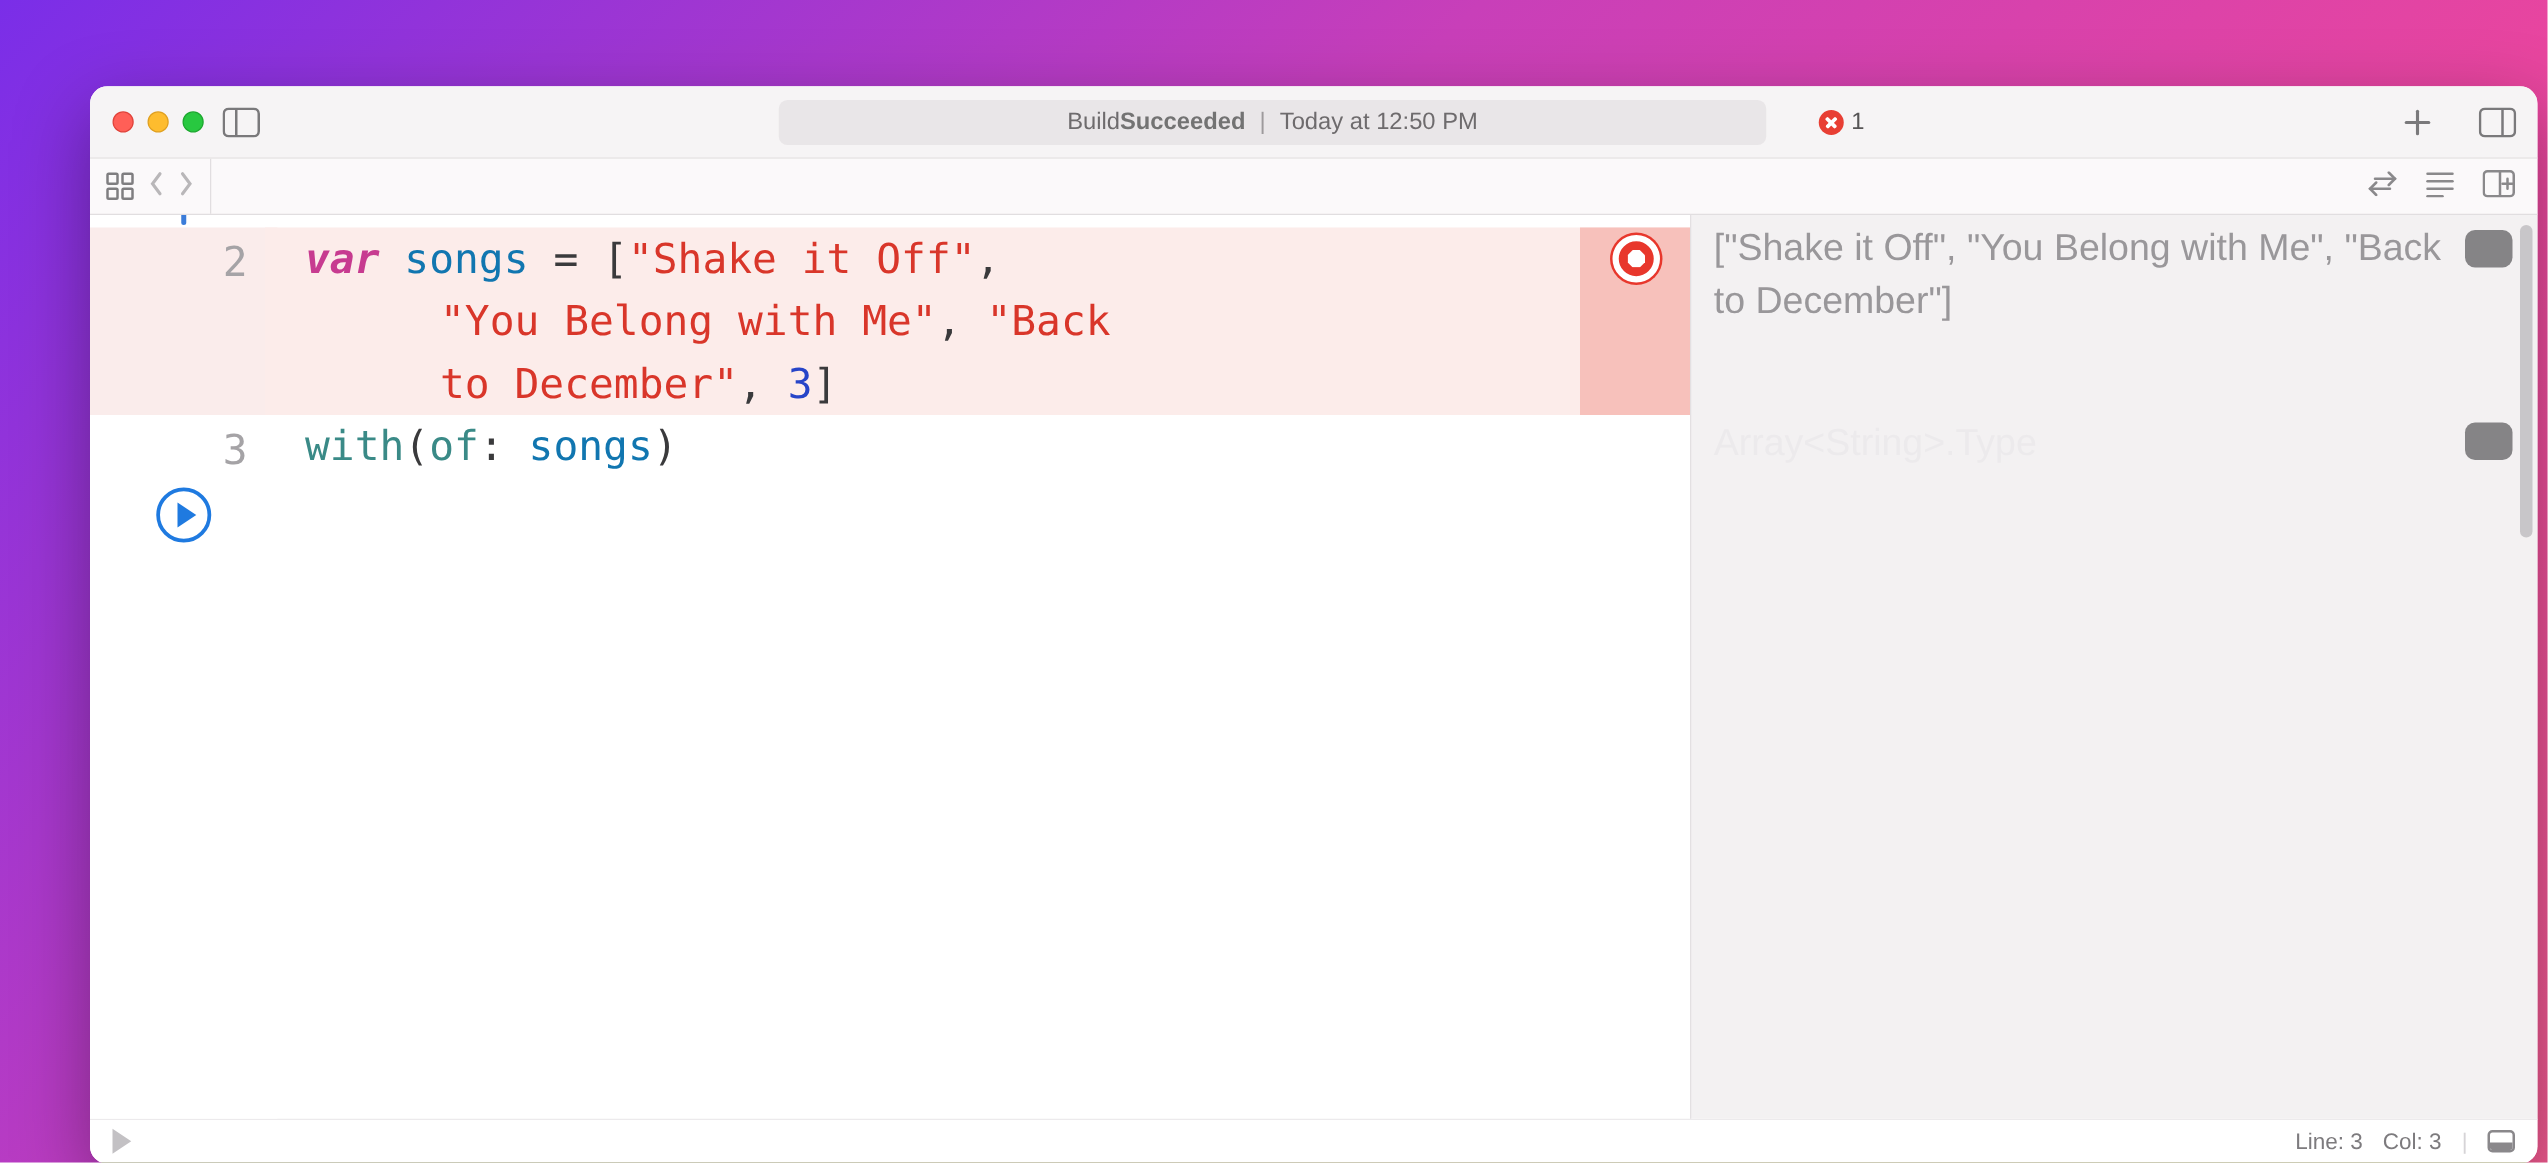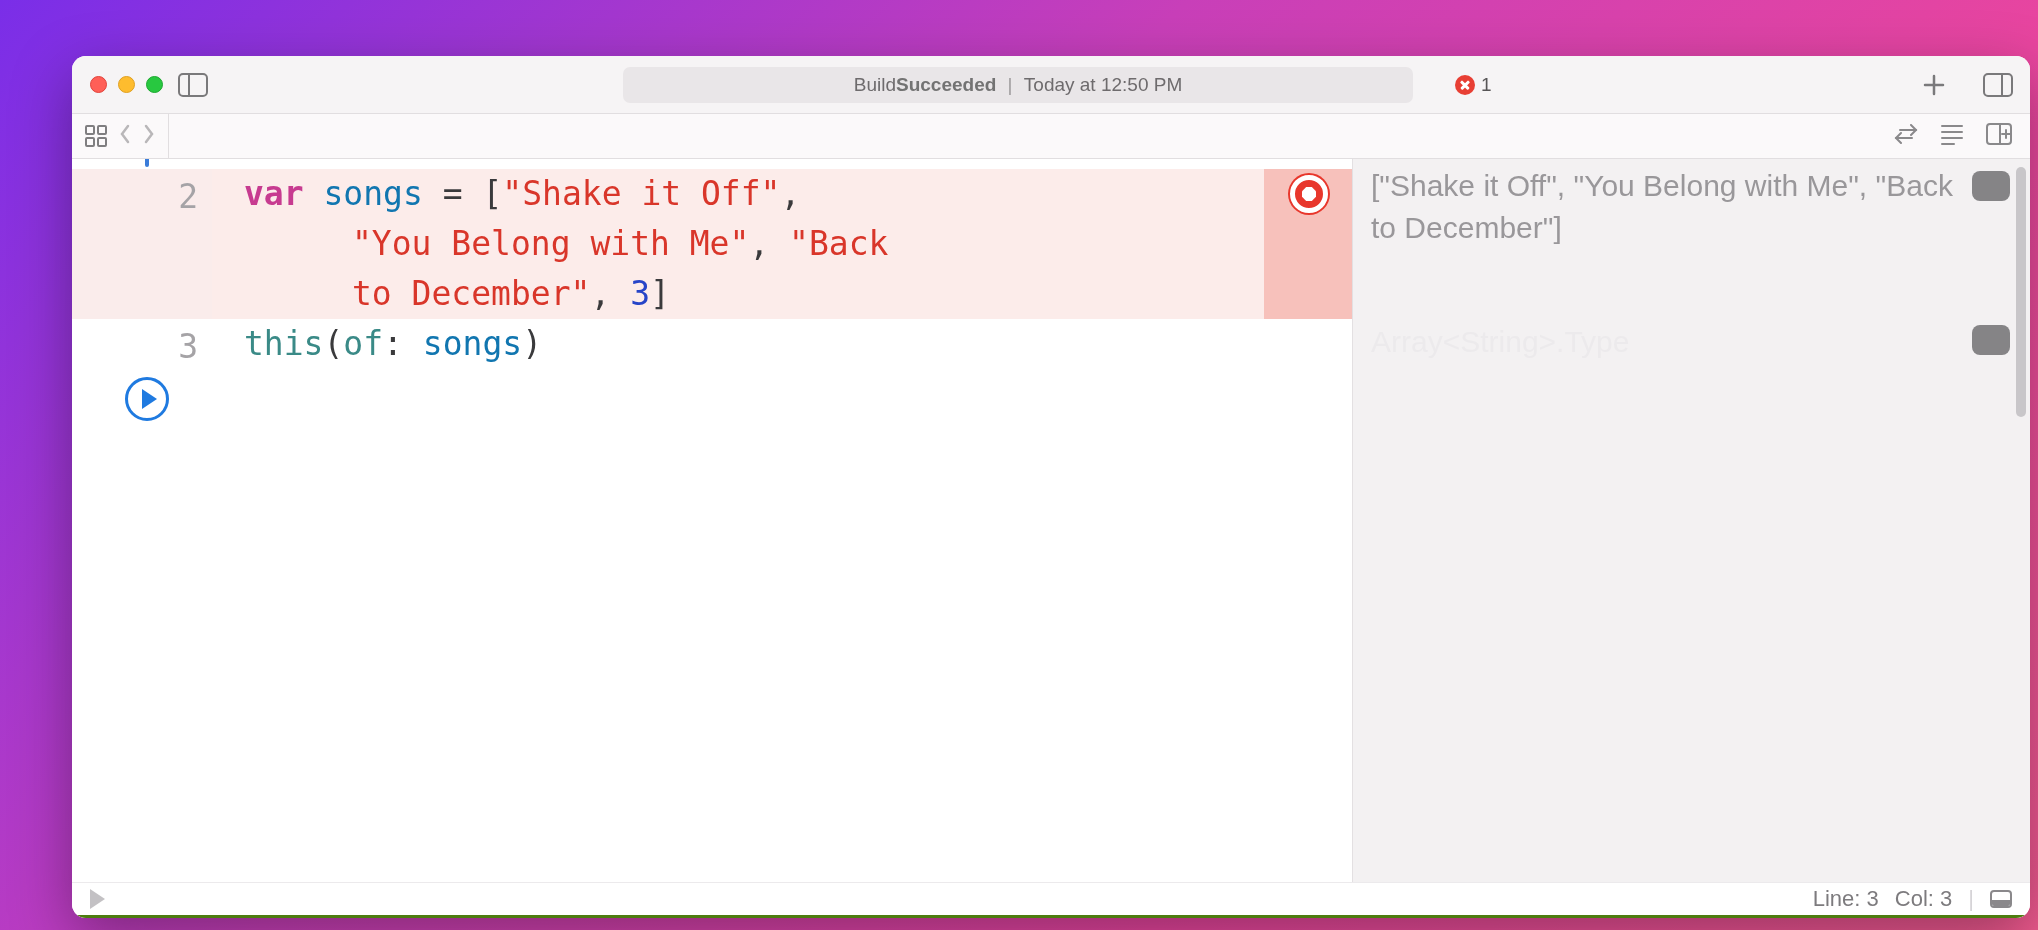--- a/index.html
+++ b/index.html
@@ -6,21 +6,21 @@
   html, body { width: 100%; height: 100%; }
   body {
     font-family: -apple-system, "Helvetica Neue", Arial, sans-serif;
     background: linear-gradient(135deg, #7a2ee8 0%, #c83fb9 40%, #e8459f 70%, #f05a8f 100%);
     width: 2038px; height: 930px;
     overflow: hidden;
     position: relative;
   }
   .window {
     position: absolute;
-    left: 72px; top: 56px;
+    left: 72px; top: 69px;
     width: 1958px; height: 862px;
     background: #ffffff;
     border-radius: 14px;
     box-shadow: 0 20px 60px rgba(0,0,0,0.35);
     display: flex; flex-direction: column;
     overflow: hidden;
   }
 
   
   .titlebar {
@@ -175,21 +175,21 @@
     flex:1; position:relative;
     font-family: "SF Mono", Menlo, monospace;
     font-size: 33px; line-height: 50px;
     padding-top: 6px;
     white-space: pre;
   }
   .code-body .row-hl {
     position:absolute; left:-10px; right:0; background:#fcecea;
   }
   .code-body .codeline { position:absolute; left:22px; right:0; }
-  .kw    { color:#c73b90; font-weight:600; }
+  .kw    { color:#c73b90; font-weight:600;font-style:italic; }
   .ident { color:#1176b0; }
   .punct { color:#3a3a3c; }
   .str   { color:#d9362a; }
   .num   { color:#2644c8; }
   .call  { color:#3a8a87; }
   .lbl   { color:#3a8a87; }
 
   .err-marker {
     position:absolute;
     width:38px; height:38px; border-radius:50%;
@@ -223,24 +223,24 @@
   }
   .result-pane .vscroll {
     position:absolute; top:8px; right:4px; width:10px; height:250px;
     background:#c8c6c9; border-radius:5px;
   }
 
   
   .status-strip {
     height: 36px; background:#ffffff;
     border-top:1px solid #eceaec;
-    border-bottom:3px solid #4d7c0f;
+    border-bottom:1px solid #4d7c0f;
     display:flex; align-items:center;
     padding: 0 18px;
-    font-size:22px; color:#7d7b7e;
+    font-size:18px; color:#7d7b7e;
     gap: 16px;
   }
   .status-strip .play-outline {
     width:0;height:0;
     border-left:15px solid #c3c1c4;
     border-top:10px solid transparent;
     border-bottom:10px solid transparent;
   }
   .status-strip .spacer{flex:1;}
   .status-strip .mini-panel{
@@ -375,21 +375,21 @@
           <div class="play-run" style="top:218px;"></div>
         </div>
         <div class="code-body">
           <div class="row-hl" style="top:10px;height:150px;"></div>
           <div class="err-strip" style="top:10px;height:150px;"></div>
           <div class="err-marker" style="top:16px; right:24px;"><div class="oct"></div></div>
 
           <div class="codeline" style="top:10px;"><span class="kw">var</span><span> </span><span class="ident">songs</span><span> </span><span class="punct">=</span><span> </span><span class="punct">[</span><span class="str">"Shake it Off"</span><span class="punct">,</span></div>
           <div class="codeline" style="top:60px; left:130px;"><span class="str">"You Belong with Me"</span><span class="punct">,</span><span> </span><span class="str">"Back</span></div>
           <div class="codeline" style="top:110px; left:130px;"><span class="str">to December"</span><span class="punct">,</span><span> </span><span class="num">3</span><span class="punct">]</span></div>
-          <div class="codeline" style="top:160px;"><span class="call">this</span><span class="punct">(</span><span class="lbl">of</span><span class="punct">:</span><span> </span><span class="ident">songs</span><span class="punct">)</span></div>
+          <div class="codeline" style="top:160px;"><span class="call">with</span><span class="punct">(</span><span class="lbl">of</span><span class="punct">:</span><span> </span><span class="ident">songs</span><span class="punct">)</span></div>
         </div>
       </div>
 
       <div class="result-pane">
         <div class="result-row" style="top:6px;">["Shake it Off", "You Belong with Me", "Back to December"]</div>
         <div class="result-box" style="top:12px;"></div>
         <div class="result-row" style="top:162px; color:#eceaec;">Array&lt;String&gt;.Type</div>
         <div class="result-box" style="top:166px;"></div>
         <div class="vscroll"></div>
       </div>

